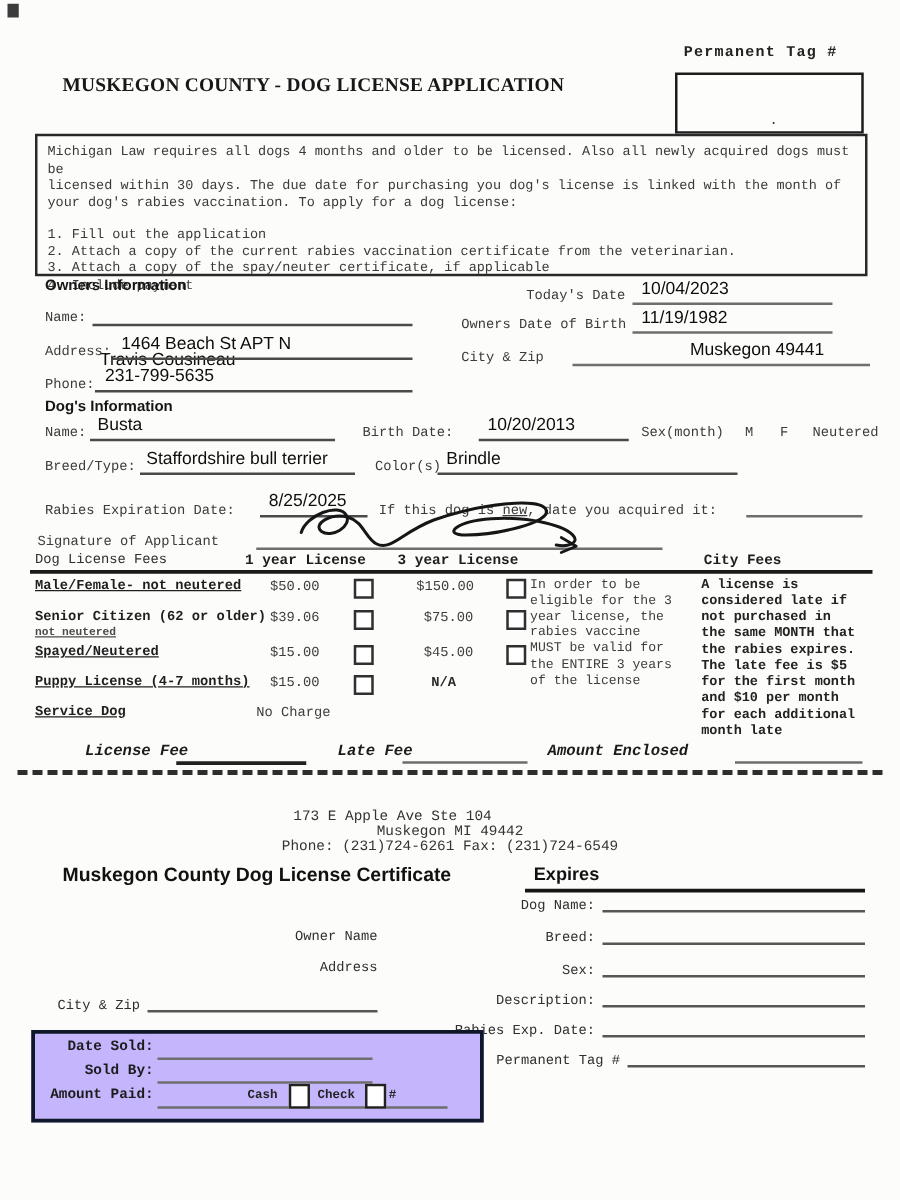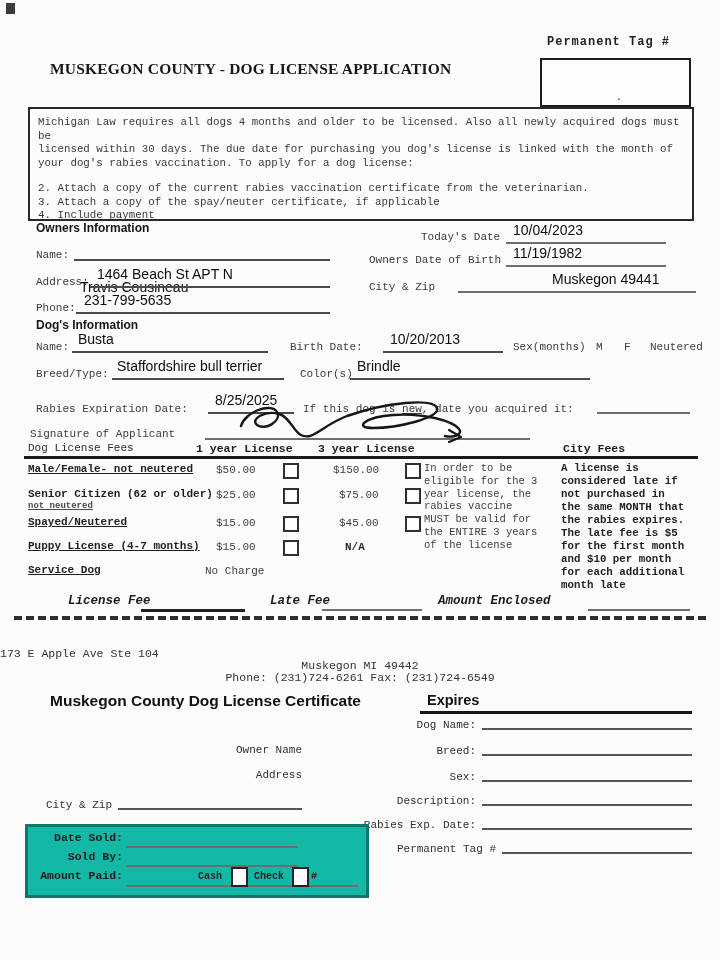--- a/index.html
+++ b/index.html
@@ -36,20 +36,21 @@
   <div class="abs serif b" style="left:50px;top:60px;font-size:15.5px;color:#171717;letter-spacing:0.2px;">MUSKEGON COUNTY - DOG LICENSE APPLICATION</div>
   <div class="abs" style="left:540px;top:58px;width:147px;height:45px;border:2px solid #1c1c1c;background:#fdfdfc;">
     <span class="abs mono" style="left:50%;bottom:2px;font-size:11px;color:#333;">.</span>
   </div>
 
   <div class="abs" style="left:28px;top:107px;width:646px;height:96px;border:2px solid #282828;background:#fcfcfa;padding:7px 8px;">
     <div class="mono pre" style="font-size:10.8px;line-height:13.5px;color:#3a3a3a;">Michigan Law requires all dogs 4 months and older to be licensed. Also all newly acquired dogs must be
 licensed within 30 days. The due date for purchasing you dog's license is linked with the month of
 your dog's rabies vaccination. To apply for a dog license:</div>
     <div style="height:12px;"></div>
+    <div class="mono" style="font-size:10.8px;line-height:13.5px;color:#3a3a3a;">1. Fill out the application</div>
     <div class="mono" style="font-size:10.8px;line-height:13.5px;color:#3a3a3a;">2. Attach a copy of the current rabies vaccination certificate from the veterinarian.</div>
     <div class="mono" style="font-size:10.8px;line-height:13.5px;color:#3a3a3a;">3. Attach a copy of the spay/neuter certificate, if applicable</div>
     <div class="mono" style="font-size:10.8px;line-height:13.5px;color:#3a3a3a;">4. Include payment</div>
   </div>
 
   <div class="abs sans" style="left:36px;top:221px;font-size:12px;font-weight:600;color:#161616;">Owners Information</div>
 
   <div class="abs lbl" style="left:36px;top:249px;">Name:</div>
   <div class="abs val" style="left:80px;top:239px;margin-top:40px;">Travis Cousineau</div>
   <div class="line" style="left:74px;top:259px;width:256px;"></div>
@@ -77,21 +78,21 @@
   <div class="abs sans" style="left:36px;top:318px;font-size:12px;font-weight:600;color:#161616;">Dog's Information</div>
 
   <div class="abs lbl" style="left:36px;top:341px;">Name:</div>
   <div class="abs val" style="left:78px;top:331px;">Busta</div>
   <div class="line" style="left:72px;top:351px;width:196px;"></div>
 
   <div class="abs lbl" style="left:290px;top:341px;">Birth Date:</div>
   <div class="abs val" style="left:390px;top:331px;">10/20/2013</div>
   <div class="line" style="left:383px;top:351px;width:120px;"></div>
 
-  <div class="abs lbl" style="left:513px;top:341px;">Sex(months)</div>
+  <div class="abs lbl" style="left:513px;top:341px;">Sex(month)</div>
   <div class="abs lbl" style="left:596px;top:341px;">M</div>
   <div class="abs lbl" style="left:624px;top:341px;">F</div>
   <div class="abs lbl" style="left:650px;top:341px;">Neutered</div>
 
   <div class="abs lbl" style="left:36px;top:368px;">Breed/Type:</div>
   <div class="abs val" style="left:117px;top:358px;">Staffordshire bull terrier</div>
   <div class="line" style="left:112px;top:378px;width:172px;"></div>
 
   <div class="abs lbl" style="left:300px;top:368px;">Color(s)</div>
   <div class="abs val" style="left:357px;top:358px;">Brindle</div>
@@ -118,21 +119,21 @@
   <div class="line thick" style="left:24px;top:456px;width:674px;"></div>
 
   <div class="abs feelbl u" style="left:28px;top:463px;">Male/Female- not neutered</div>
   <div class="abs feeamt" style="left:216px;top:464px;">$50.00</div>
   <div class="cb" style="left:283px;top:463px;"></div>
   <div class="abs feeamt" style="left:333px;top:464px;">$150.00</div>
   <div class="cb" style="left:405px;top:463px;"></div>
 
   <div class="abs feelbl" style="left:28px;top:488px;">Senior Citizen (62 or older)</div>
   <div class="abs mono b u" style="left:28px;top:501px;font-size:9px;color:#4a4a4a;">not neutered</div>
-  <div class="abs feeamt" style="left:216px;top:489px;">$25.00</div>
+  <div class="abs feeamt" style="left:216px;top:489px;">$39.06</div>
   <div class="cb" style="left:283px;top:488px;"></div>
   <div class="abs feeamt" style="left:339px;top:489px;">$75.00</div>
   <div class="cb" style="left:405px;top:488px;"></div>
 
   <div class="abs feelbl u" style="left:28px;top:516px;">Spayed/Neutered</div>
   <div class="abs feeamt" style="left:216px;top:517px;">$15.00</div>
   <div class="cb" style="left:283px;top:516px;"></div>
   <div class="abs feeamt" style="left:339px;top:517px;">$45.00</div>
   <div class="cb" style="left:405px;top:516px;"></div>
 
@@ -164,21 +165,21 @@
 
   <div class="abs mono b" style="left:35px;top:594px;font-size:12.5px;font-style:italic;color:#1c1c1c;margin-left:33px;">License Fee</div>
   <div class="line" style="left:141px;top:609px;width:104px;height:3px;background:#222;"></div>
   <div class="abs mono b" style="left:270px;top:594px;font-size:12.5px;font-style:italic;color:#1c1c1c;">Late Fee</div>
   <div class="line thin" style="left:322px;top:609px;width:100px;"></div>
   <div class="abs mono b" style="left:438px;top:594px;font-size:12.5px;font-style:italic;color:#1c1c1c;">Amount Enclosed</div>
   <div class="line thin" style="left:588px;top:609px;width:102px;"></div>
 
   <div class="abs" style="left:14px;top:616px;width:692px;border-top:4px dashed #2e2e2e;"></div>
 
-  <div class="abs mono" style="left:0;top:647px;width:628px;font-size:11.5px;color:#333;">173 E Apple Ave Ste 104</div>
+  <div class="abs mono" style="left:0;top:647px;width:628px;text-align:center;font-size:11.5px;color:#333;">173 E Apple Ave Ste 104</div>
   <div class="abs mono" style="left:0;top:659px;width:720px;text-align:center;font-size:11.5px;color:#333;">Muskegon MI 49442</div>
   <div class="abs mono" style="left:0;top:671px;width:720px;text-align:center;font-size:11.5px;color:#333;">Phone: (231)724-6261  Fax: (231)724-6549</div>
 
   <div class="abs sans b" style="left:50px;top:692px;font-size:15.5px;color:#111;">Muskegon County Dog License Certificate</div>
   <div class="abs sans b" style="left:427px;top:692px;font-size:14.5px;color:#111;">Expires</div>
   <div class="line" style="left:420px;top:711px;width:272px;height:2.5px;background:#161616;"></div>
 
   <div class="certrow" style="left:350px;top:714px;width:342px;">
     <span class="clbl" style="width:126px;">Dog Name:</span>
     <div class="cline"></div>
@@ -210,21 +211,21 @@
   </div>
   <div class="certrow" style="left:40px;top:769px;width:262px;flex-direction:column;">
     <span class="clbl" style="width:72px;">Address</span>
     <div class="cline"></div>
   </div>
   <div class="certrow" style="left:40px;top:794px;width:262px;">
     <span class="clbl" style="width:72px;">City &amp; Zip</span>
     <div class="cline"></div>
   </div>
 
-  <div class="abs" style="left:25px;top:824px;width:338px;height:68px;border:3px solid #0f766e;background:#14b8a6;">
+  <div class="abs" style="left:25px;top:824px;width:338px;height:68px;border:3px solid #0f172a;background:#c4b5fd;padding-left:18px;">
     <div class="soldlbl abs" style="left:0;top:4px;width:95px;">Date Sold:</div>
     <div class="line thin" style="left:98px;top:19px;width:172px;"></div>
     <div class="soldlbl abs" style="left:0;top:23px;width:95px;">Sold By:</div>
     <div class="line thin" style="left:98px;top:38px;width:172px;"></div>
     <div class="soldlbl abs" style="left:0;top:42px;width:95px;">Amount Paid:</div>
     <div class="line thin" style="left:98px;top:58px;width:232px;"></div>
     <div class="abs mono b" style="left:170px;top:44px;font-size:10px;color:#222;">Cash</div>
     <div class="abs" style="left:203px;top:40px;width:13px;height:16px;border:2px solid #222;background:#fff;"></div>
     <div class="abs mono b" style="left:226px;top:44px;font-size:10px;color:#222;">Check</div>
     <div class="abs" style="left:264px;top:40px;width:13px;height:16px;border:2px solid #222;background:#fff;"></div>

